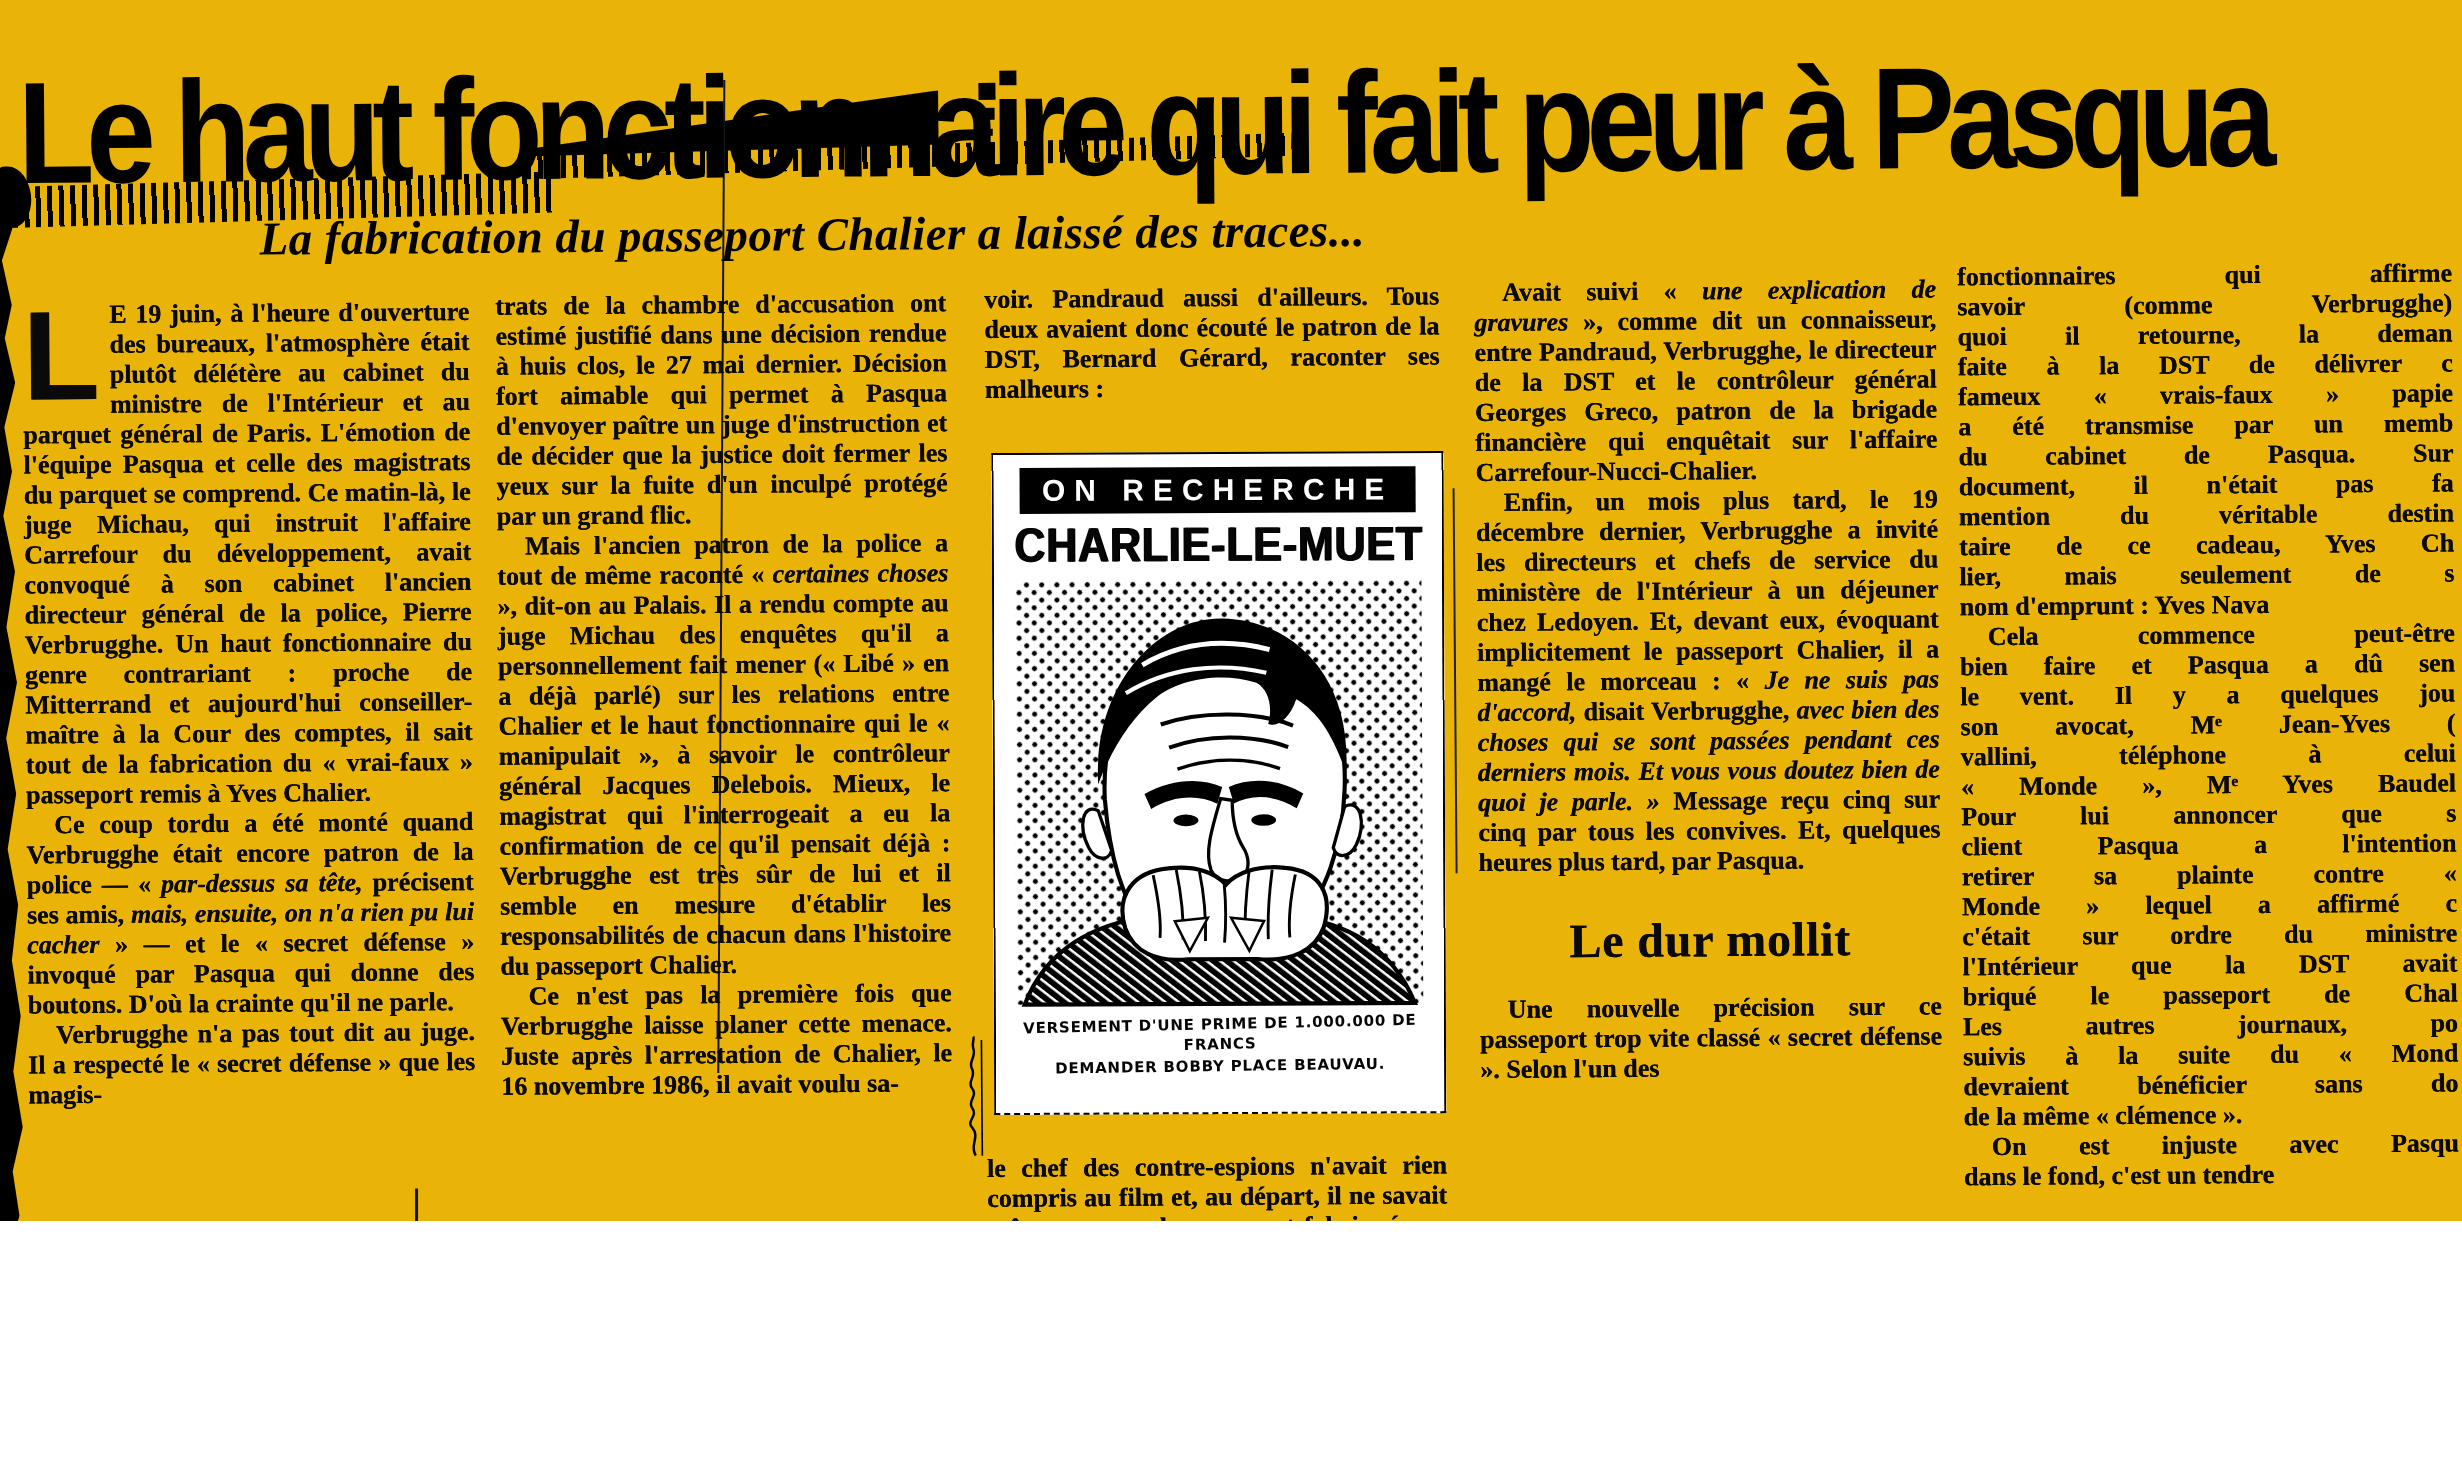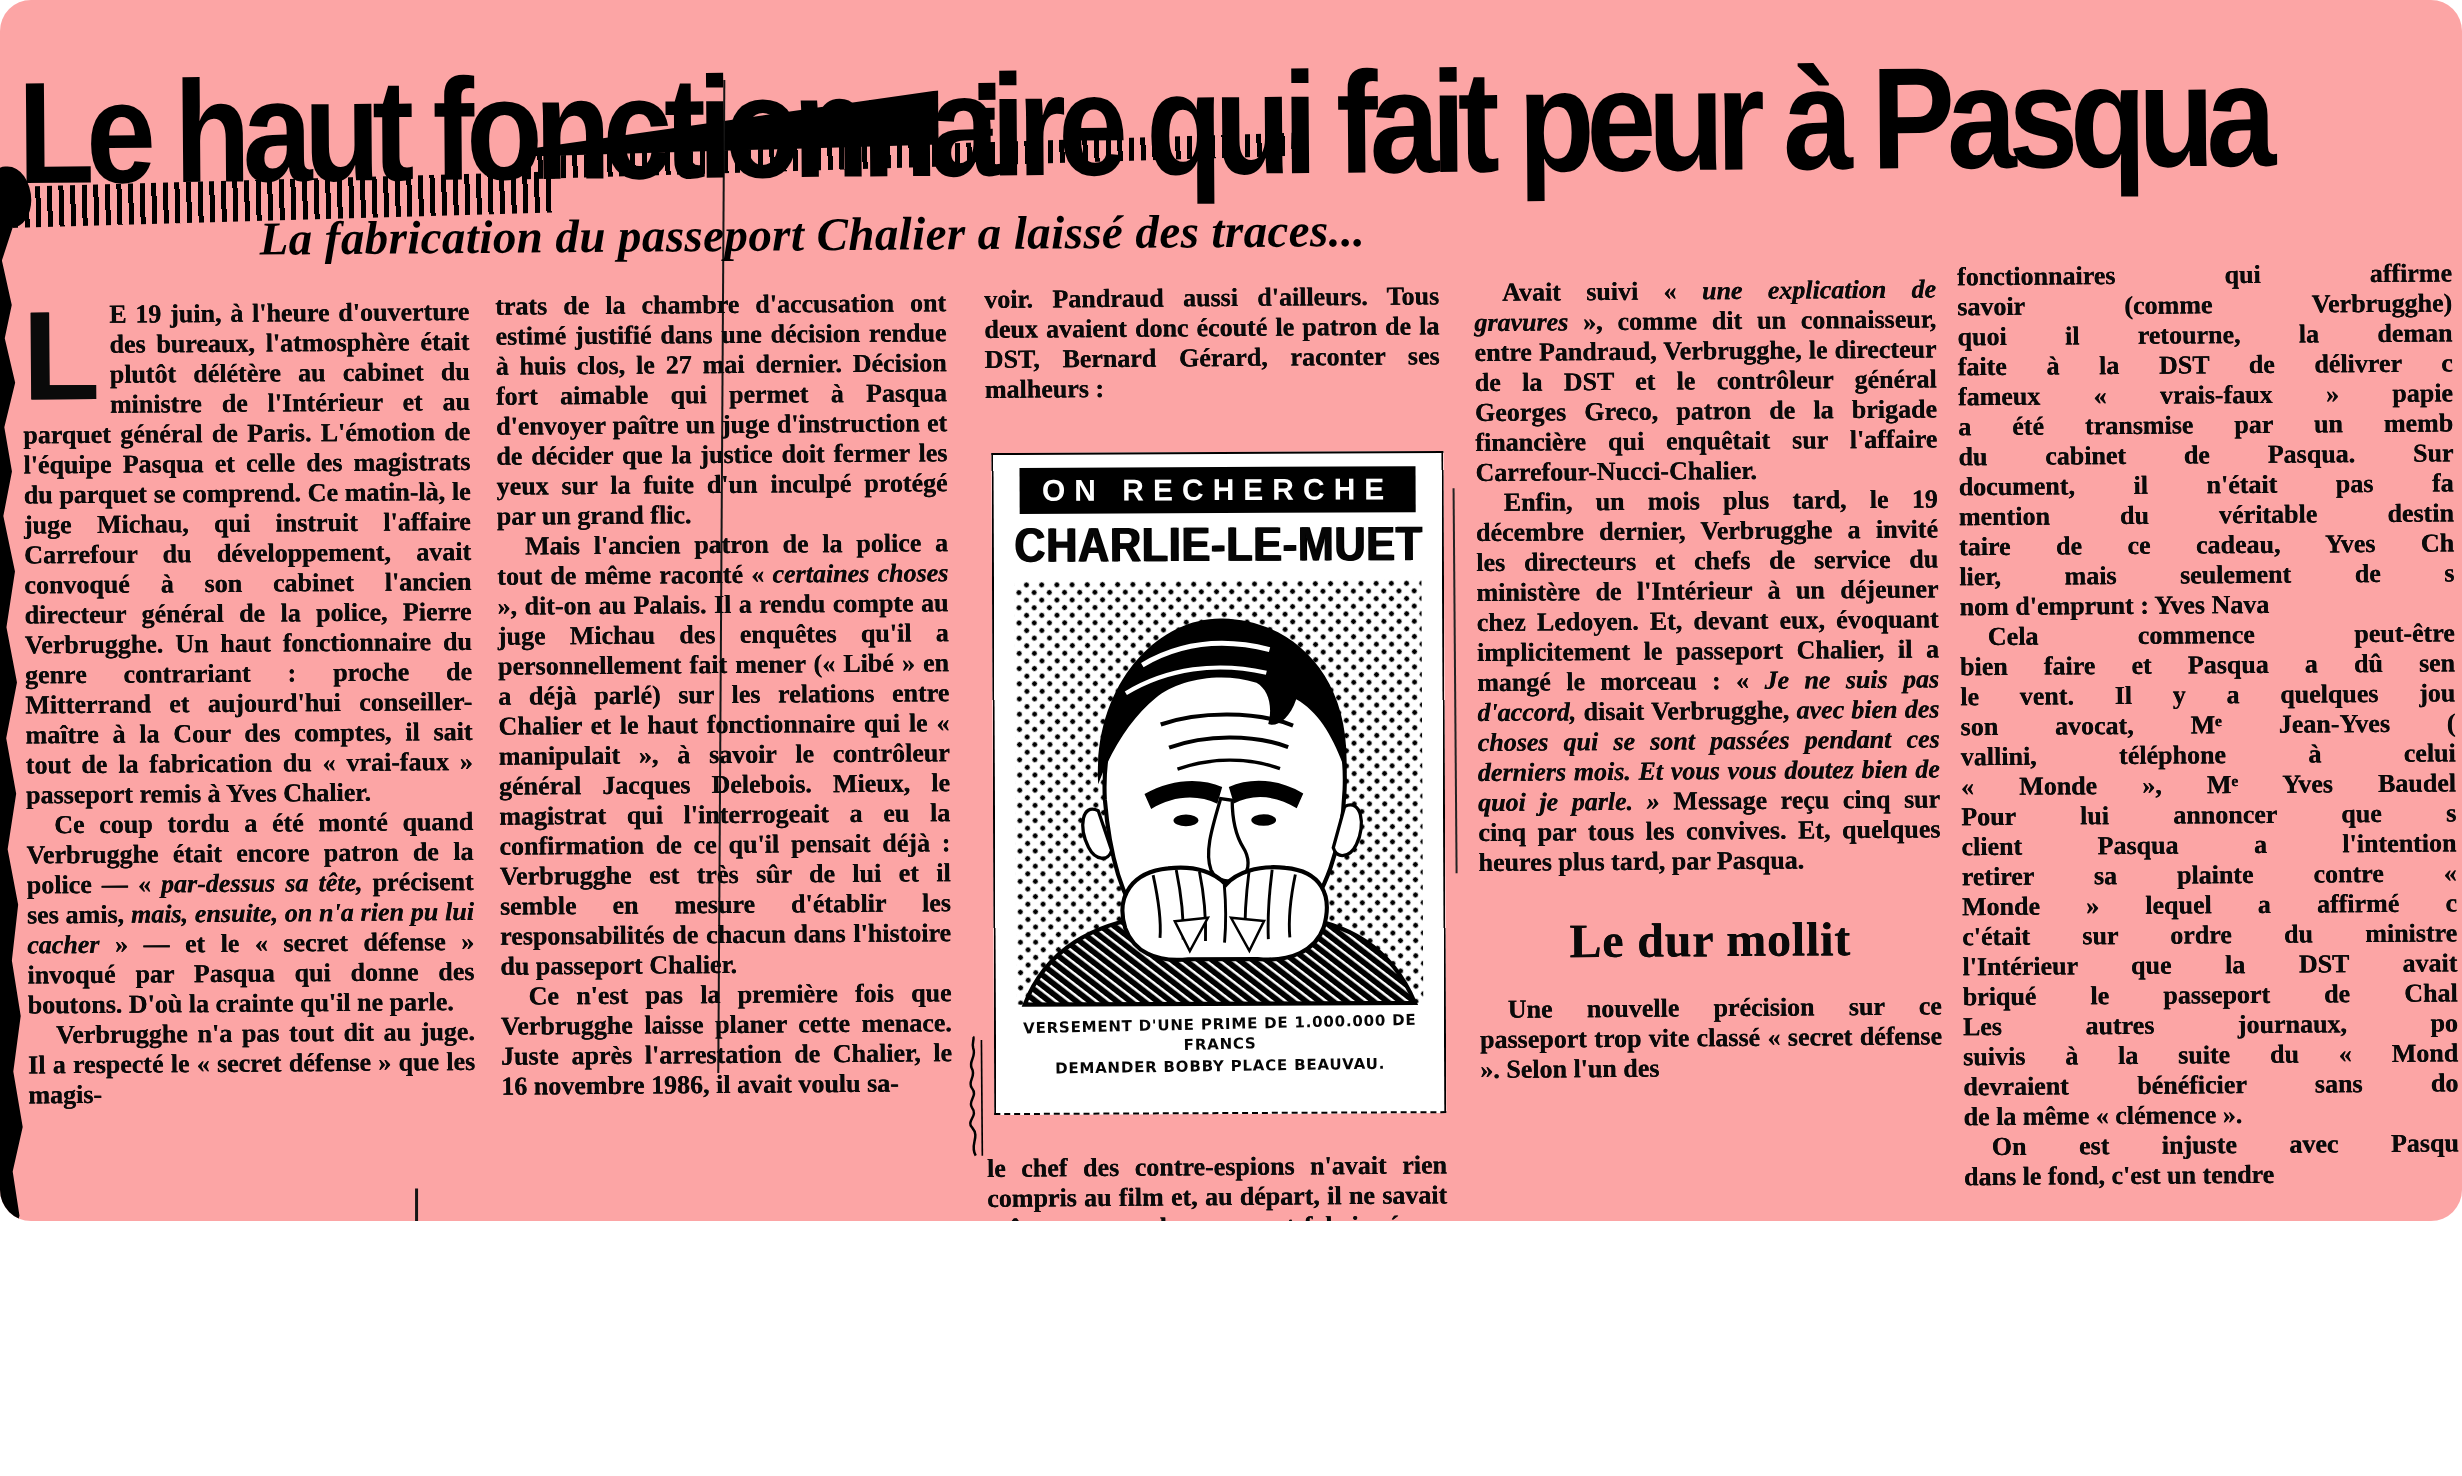--- a/index.html
+++ b/index.html
@@ -1,18 +1,18 @@
 <!DOCTYPE html>
 <html lang="fr" style="font-size:13.2px"><head>
 <meta charset="utf-8">
 <title>Le Canard enchaîné — 24 juin 1987</title>
 <style>
   html,body{margin:0;padding:0;background:#fff;}
-  .page{position:relative;width:2462px;height:1221px;background:#fca5a5;overflow:hidden;
-        font-family:"Liberation Serif",serif;color:#060606;border-radius:31px;}
+  .page{position:relative;width:2462px;height:1221px;background:#eab308;overflow:hidden;
+        font-family:"Liberation Serif",serif;color:#060606;}
   .skew{position:absolute;inset:0;transform:rotate(-0.45deg);transform-origin:50% 55%;}
 
   
   .dashes{position:absolute;background:repeating-linear-gradient(90deg,#000 0 5px,rgba(0,0,0,0) 5px 11.6px);}
   .dashes.s1{left:-6.6px;top:172px;width:563px;height:41px;transform:rotate(-1.2deg);}
   .dashes.s2{left:530px;top:142px;width:766px;height:23px;transform:rotate(-1.3deg);}
   .wedge{position:absolute;left:523px;top:88px;width:420px;height:63px;background:#000;
          clip-path:polygon(0 90%,100% 0,100% 86%,2% 100%);}
   .mark{position:absolute;background:#000;}
   .cornerblob{position:absolute;left:-8.3px;top:157px;width:43px;height:61px;background:#000;border-radius:40% 55% 45% 50%;}

